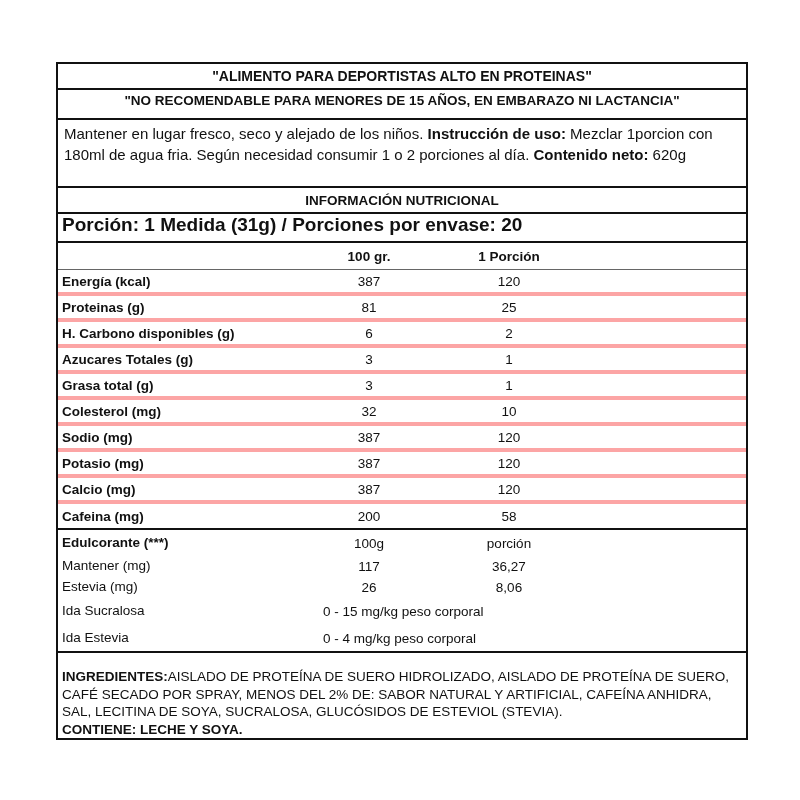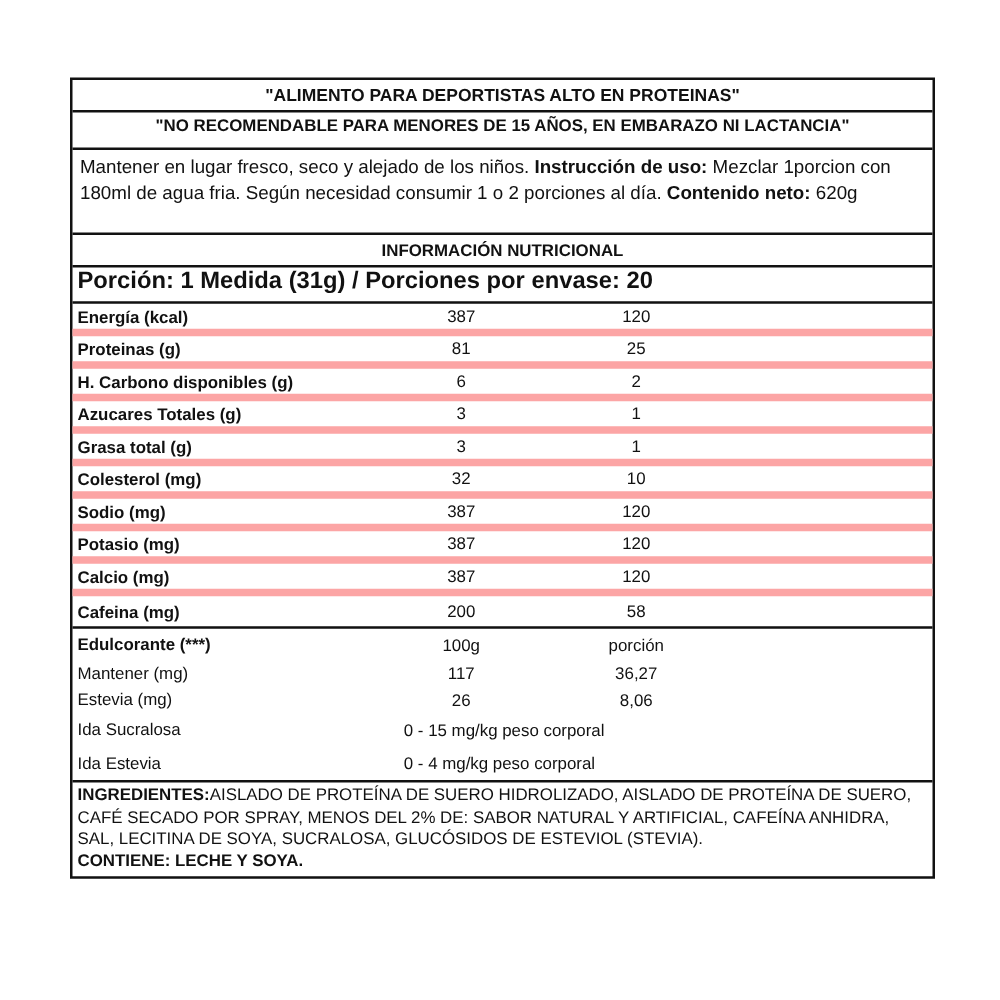--- a/index.html
+++ b/index.html
@@ -41,29 +41,29 @@
   }
   .row .lbl{padding-left:4px;}
   .row .b{font-weight:bold;}
   .row .v1,.row .v2,.row .vspan{
     position:absolute;top:50%;transform:translateY(-50%);
   }
   .row .v1{left:241px;width:140px;text-align:center;}
   .row .v2{left:381px;width:140px;text-align:center;}
   .row .vspan{left:265px;}
   .row-header{height:27px;border-bottom:1px solid #666;font-weight:bold;}
-  .row-main{height:26px;border-bottom:6px solid #fca5a5;}
+  .row-main{height:26px;border-bottom:4px solid #fca5a5;}
   .row-main-last{height:26px;border-bottom:2px solid #111;}
   .row-edul{height:25px;}
   .row-sub{height:21px;}
   .row-ida{height:27px;}
   
   .ingredients{
-    box-sizing:border-box;height:77px;border-top:2px solid #111;
-    font-size:13.5px;line-height:17.6px;padding:1px 4px;
+    box-sizing:border-box;height:87px;border-top:2px solid #111;
+    font-size:13.5px;line-height:17.6px;padding:15px 4px;
   }
   .ingredients b{font-weight:bold;}
   .contains-line{display:block;font-weight:bold;}
 </style>
 </head>
 <body>
 
 <div class="label">
 
   <div class="sec sec-claim">
@@ -81,20 +81,24 @@
   <div class="sec sec-nutri">
     <span>INFORMACIÓN NUTRICIONAL</span>
   </div>
 
   <div class="sec sec-serving">
     <span>Porción: 1 Medida (31g) / Porciones por envase: 20</span>
   </div>
 
   <div>
 
+    <div class="row row-header">
+      <span class="v1">100 gr.</span>
+      <span class="v2">1 Porción</span>
+    </div>
 
     <div class="row row-main">
       <span class="lbl b">Energía (kcal)</span>
       <span class="v1">387</span>
       <span class="v2">120</span>
     </div>
 
     <div class="row row-main">
       <span class="lbl b">Proteinas (g)</span>
       <span class="v1">81</span>

